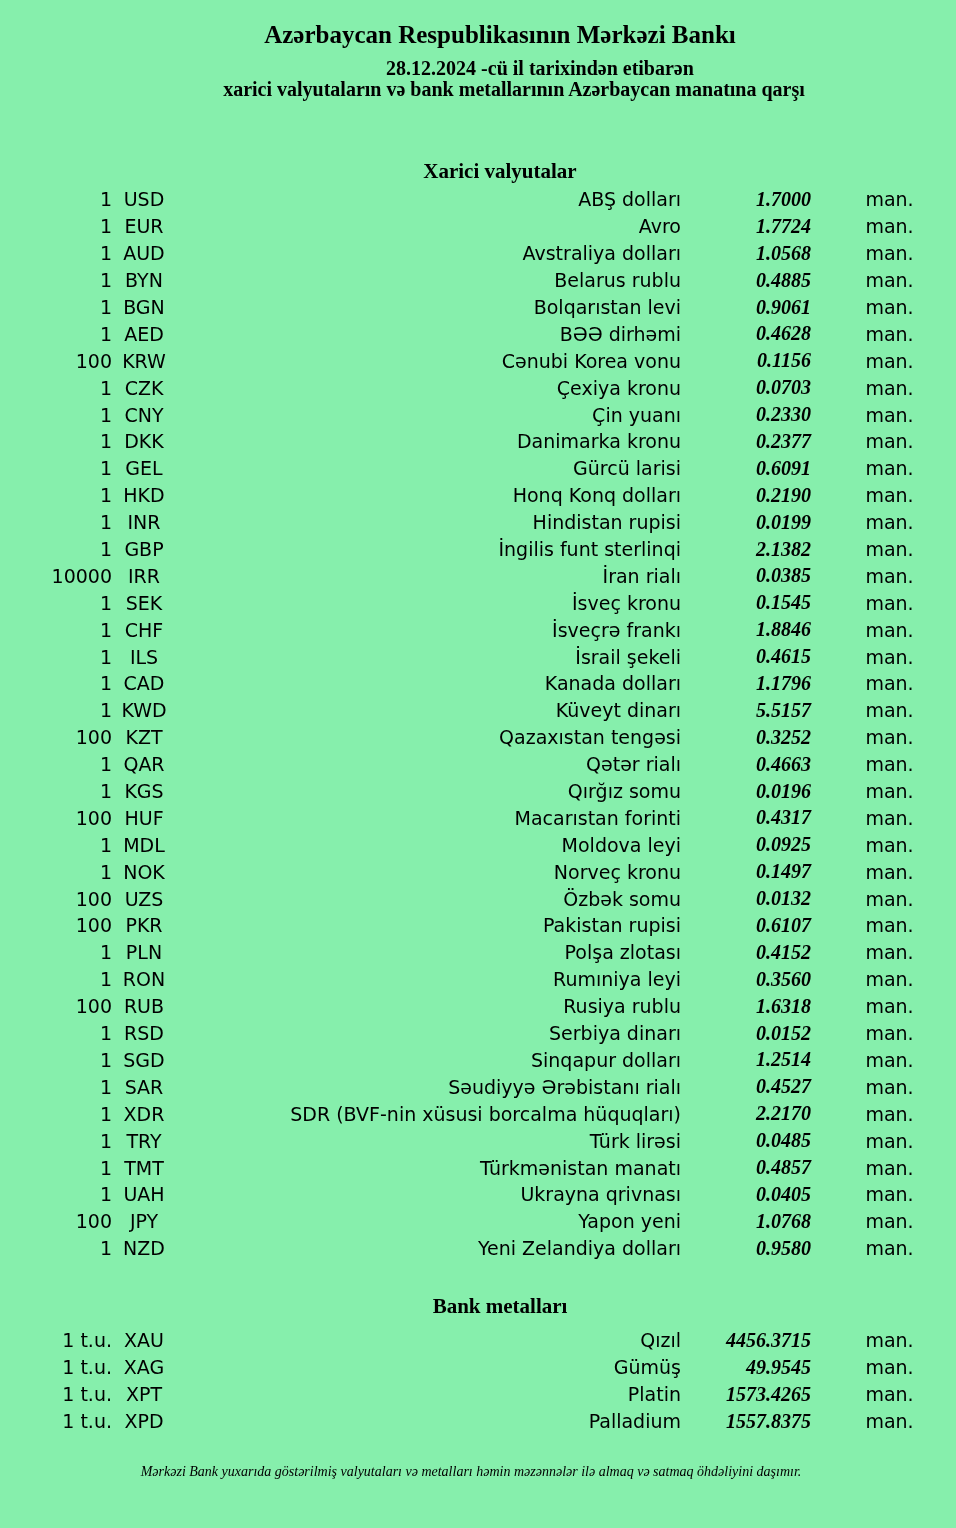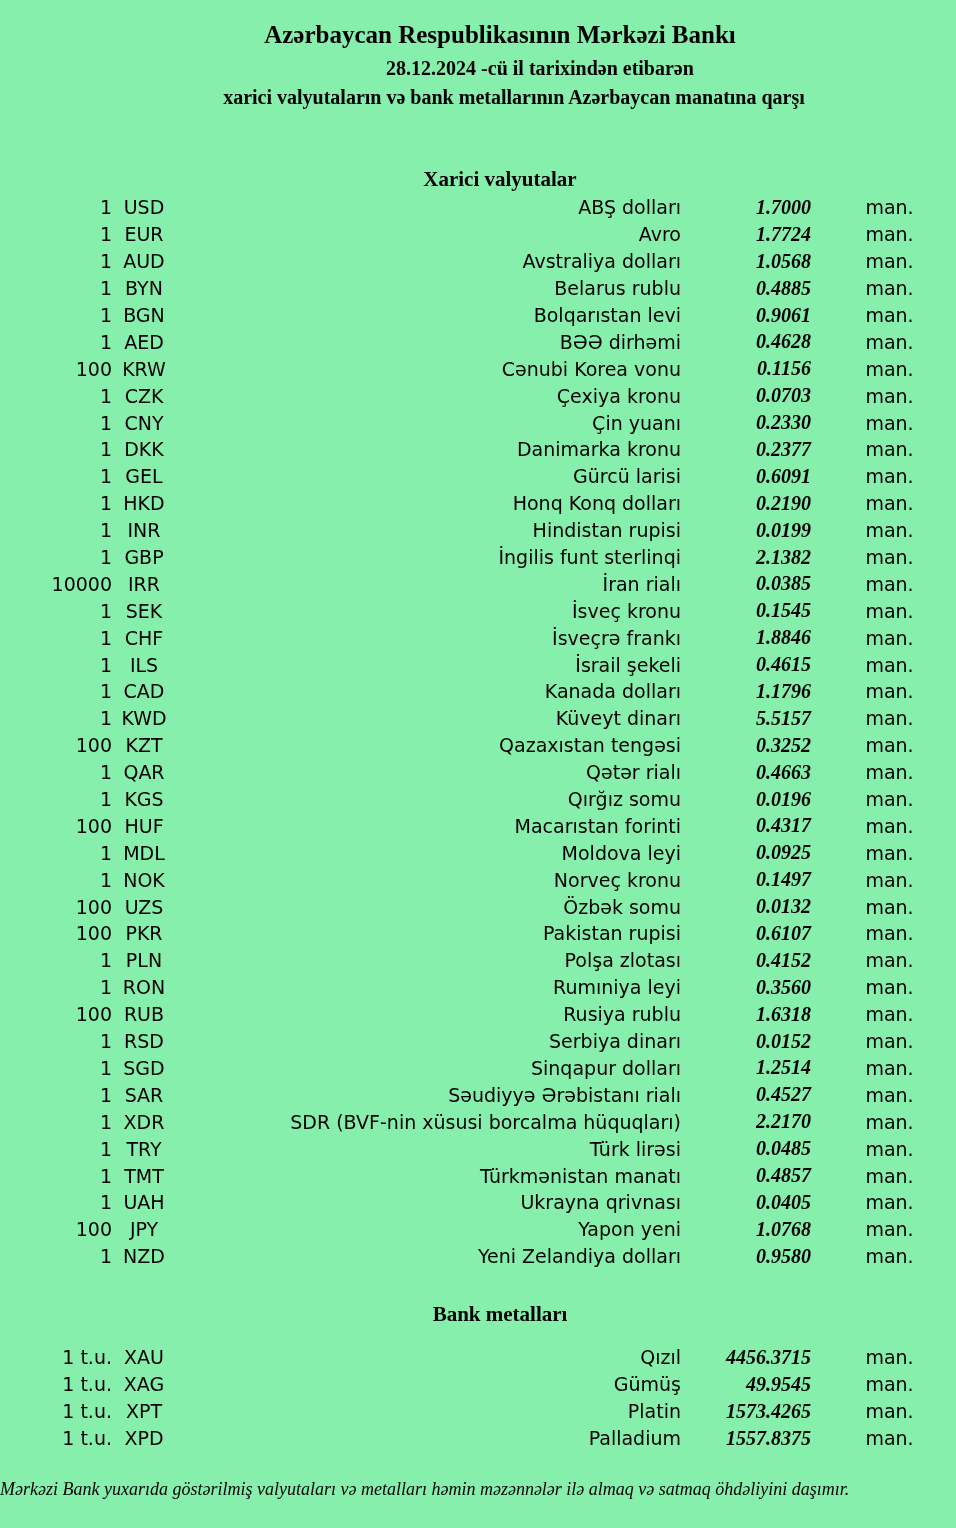--- a/index.html
+++ b/index.html
@@ -28,35 +28,35 @@
     font-size: 20px;
     line-height: 21px;
     margin-top: 10px;
     padding-left: 80px;
   }
   .subtitle-line {
     font-family: "Liberation Serif", "DejaVu Serif", serif;
     font-weight: bold;
     font-size: 20px;
     line-height: 21px;
-    margin-top: 8px;
+    margin-top: 0;
     padding-left: 28px;
   }
   .section-heading {
     width: 912px; margin-left: 44px; text-align: center;
     font-family: "Liberation Serif", "DejaVu Serif", serif;
     font-weight: bold;
     font-size: 21px;
     line-height: 22px;
   }
   .section-heading.currencies { margin-top: 60px; }
   .section-heading.metals { margin-top: 33px; }
   
   .rate-table { width: 956px; margin-top: 4px; }
-  .rate-table.metals-table { margin-top: 19px; }
+  .rate-table.metals-table { margin-top: 10px; }
   .rate-row { display: flex; align-items: center; height: 26.9px; }
   .metals-table .rate-row { height: 27px; }
   .cell-qty {
     width: 112px; text-align: right; flex: none;
     font-size: 19px; white-space: nowrap;
   }
   .cell-code {
     width: 52px; margin-left: 6px; text-align: center; flex: none;
     font-size: 19px; white-space: nowrap;
   }
@@ -72,24 +72,24 @@
   }
   .cell-man {
     width: 133px; margin-left: 12px; text-align: center; flex: none;
     font-size: 19px; white-space: nowrap;
   }
   
   .footer-note {
     width: 956px;
     margin-top: 26px;
     padding-right: 14px;
-    text-align: left;
+    text-align: center;
     font-family: "Liberation Serif", "DejaVu Serif", serif;
     font-style: italic;
-    font-size: 18px;
+    font-size: 14px;
     line-height: 22px;
   }
 </style>
 </head>
 <body>
 
 <div class="page">
 
   <div class="head-block">
     <div class="bank-title">Azərbaycan Respublikasının Mərkəzi Bankı</div>

